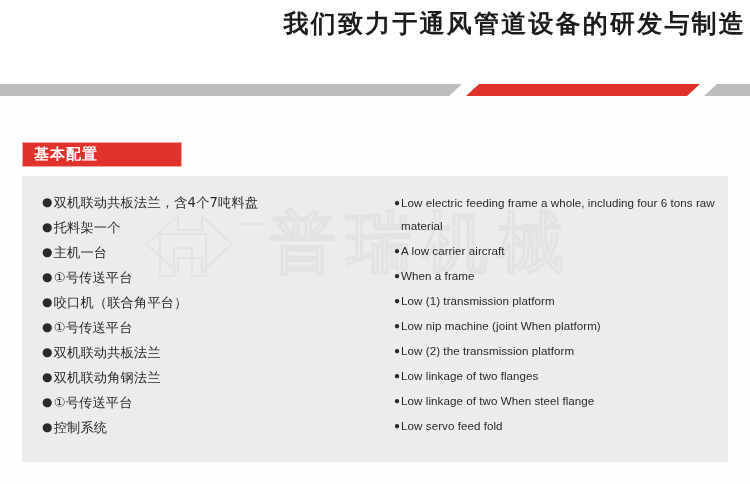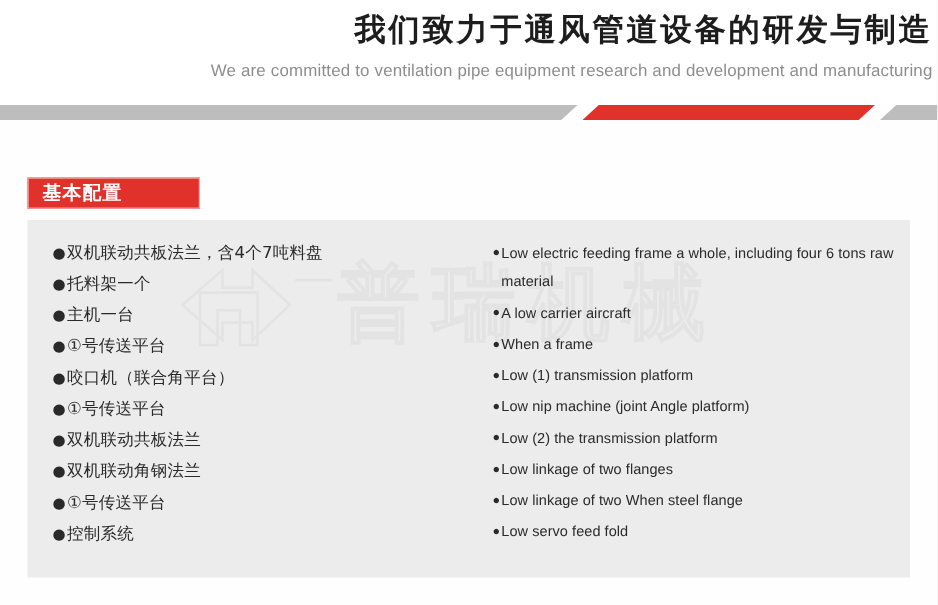--- a/index.html
+++ b/index.html
@@ -85,21 +85,21 @@
     background: #bdbdbd;
     -webkit-clip-path: polygon(13px 0, 100% 0, 100% 100%, 0 100%);
     clip-path: polygon(13px 0, 100% 0, 100% 100%, 0 100%);
   }
 
   
   .section-tab {
     position: absolute;
     left: 22px;
     top: 142px;
-    width: 138px;
+    width: 160px;
     height: 25px;
     background: #e0312b;
     border: 1px solid #f0a6a2;
     box-sizing: border-box;
     display: flex;
     align-items: center;
   }
   .section-tab-label {
     color: #ffffff;
     font-size: 15px;
@@ -200,21 +200,20 @@
     flex: 1 1 auto;
   }
   .spec-item.no-bullet .spec-bullet { visibility: hidden; width: 0; margin: 0; }
   .spec-col-cn .spec-item.cont { padding-left: 0; }
 </style>
 </head>
 <body>
 
 <div class="header">
   <div class="header-title">我们致力于通风管道设备的研发与制造</div>
-  <div class="header-subtitle">We are committed to ventilation pipe equipment research and development and manufacturing</div>
 </div>
 
 <div class="stripe-band">
   <div class="stripe-gray-left"></div>
   <div class="stripe-red"></div>
   <div class="stripe-gray-right"></div>
 </div>
 
 <div class="section-tab">
   <span class="section-tab-label">基本配置</span>
@@ -288,21 +287,21 @@
       <div class="spec-item">
         <span class="spec-bullet">●</span>
         <span class="spec-text">When a frame</span>
       </div>
       <div class="spec-item">
         <span class="spec-bullet">●</span>
         <span class="spec-text">Low (1) transmission platform</span>
       </div>
       <div class="spec-item">
         <span class="spec-bullet">●</span>
-        <span class="spec-text">Low nip machine (joint Angle platform)</span>
+        <span class="spec-text">Low nip machine (joint When platform)</span>
       </div>
       <div class="spec-item">
         <span class="spec-bullet">●</span>
         <span class="spec-text">Low (2) the transmission platform</span>
       </div>
       <div class="spec-item">
         <span class="spec-bullet">●</span>
         <span class="spec-text">Low linkage of two flanges</span>
       </div>
       <div class="spec-item">

